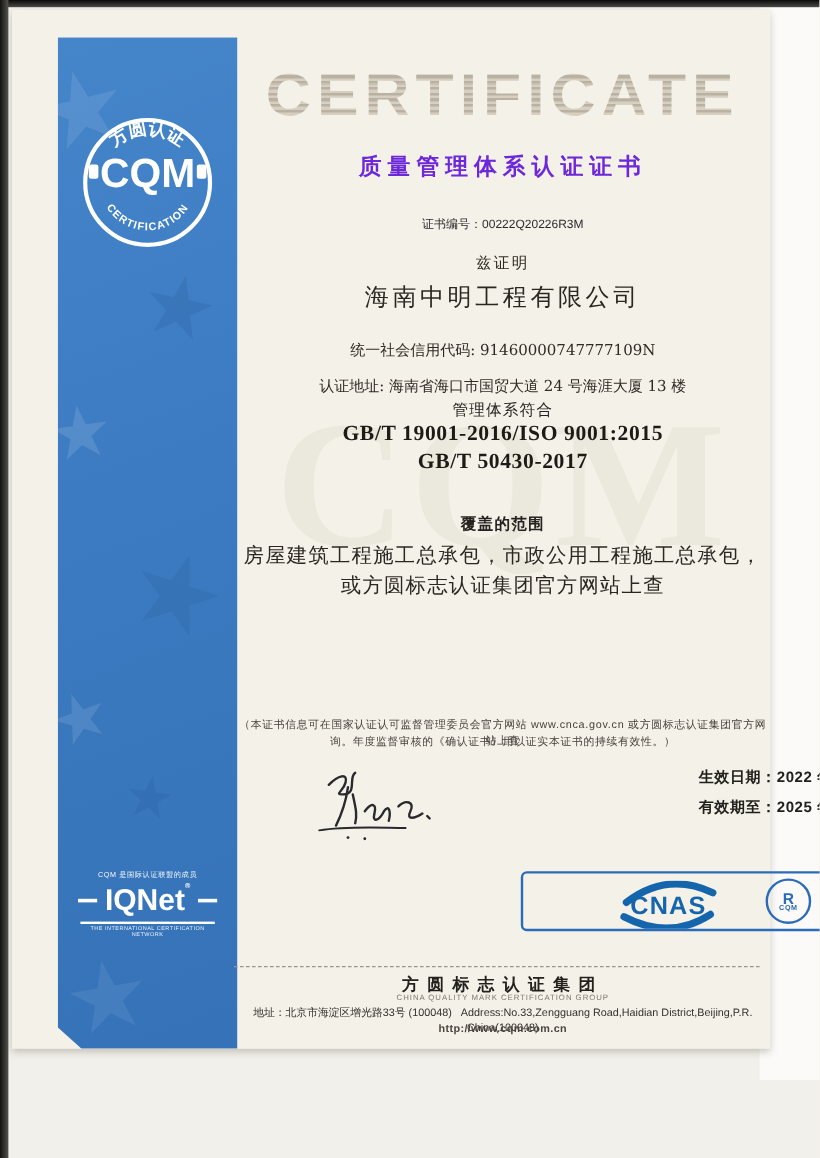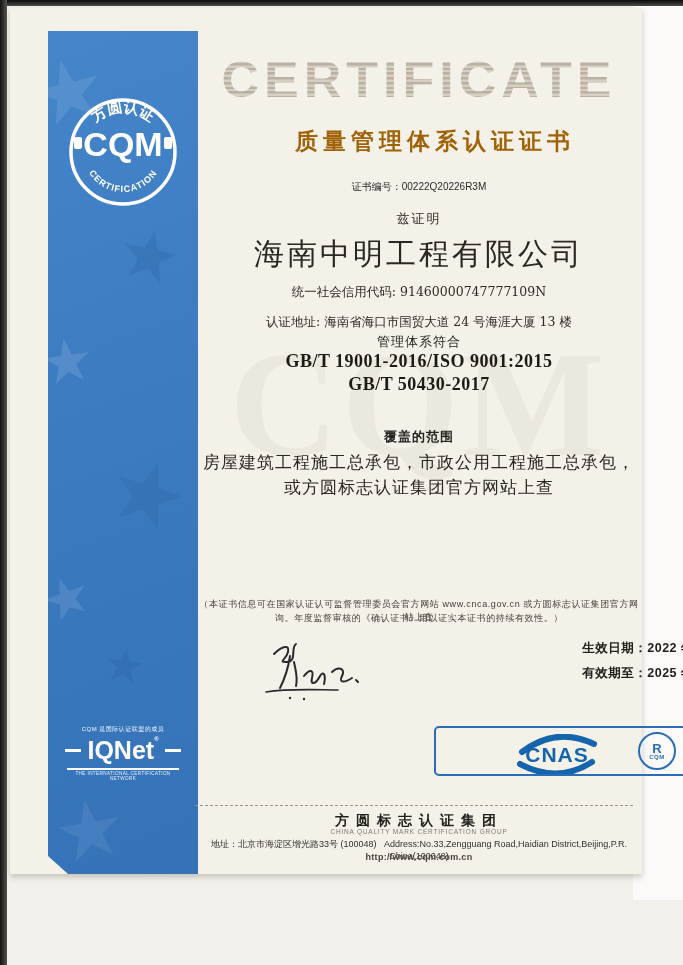--- a/index.html
+++ b/index.html
@@ -44,24 +44,24 @@
   }
   
   .main{position:absolute;left:188px;top:0;width:442px;height:866px;}
   .main > div{position:absolute;width:100%;text-align:center;}
   .cert-en{
     top:42px;font-size:52px;font-weight:bold;letter-spacing:5px;
     background:repeating-linear-gradient(180deg,#d6cfc2 0 2px,#b9b1a2 2px 4px,#c8c1b2 4px 5px);
     -webkit-background-clip:text;background-clip:text;color:transparent;
     transform:scaleY(.95);
   }
-  .cert-zh{top:118px;font-size:23px;font-weight:bold;color:#a16207;letter-spacing:5px;padding-left:16px;}
+  .cert-zh{top:118px;font-size:19px;font-weight:bold;color:#6d28d9;letter-spacing:5px;}
   .certno{top:172px;font-size:10px;color:#2a2a2a;}
   .declare{top:202px;font-size:13px;color:#2f2b24;letter-spacing:2px;}
-  .company{top:226px;font-size:30px;color:#2b2822;font-family:"DejaVu Serif",serif;letter-spacing:3px;}
+  .company{top:226px;font-size:20px;color:#2b2822;font-family:"DejaVu Serif",serif;letter-spacing:3px;}
   .info{font-size:12.5px;color:#2f2b24;font-family:"DejaVu Serif",serif;}
   .info1{top:276px;} .info2{top:291px;} .info3{top:306px;}
   .std-head{top:325px;font-size:13px;font-weight:normal;color:#262320;letter-spacing:1px;}
   .std1{top:343px;} .std2{top:366px;}
   .std{font-size:18px;font-weight:bold;color:#1e1b16;font-family:"Liberation Serif",serif;letter-spacing:.5px;}
   .watermark{top:310px;left:0;font-size:150px;font-weight:bold;color:rgba(185,174,150,.14);
     letter-spacing:4px;font-family:"Liberation Serif",serif;}
   .scope-head{top:420px;font-size:13px;font-weight:bold;color:#262320;letter-spacing:1px;}
   .scope1{top:443px;} .scope2{top:468px;}
   .scope{font-size:17px;color:#2b2722;font-family:"DejaVu Serif",serif;letter-spacing:1px;}

